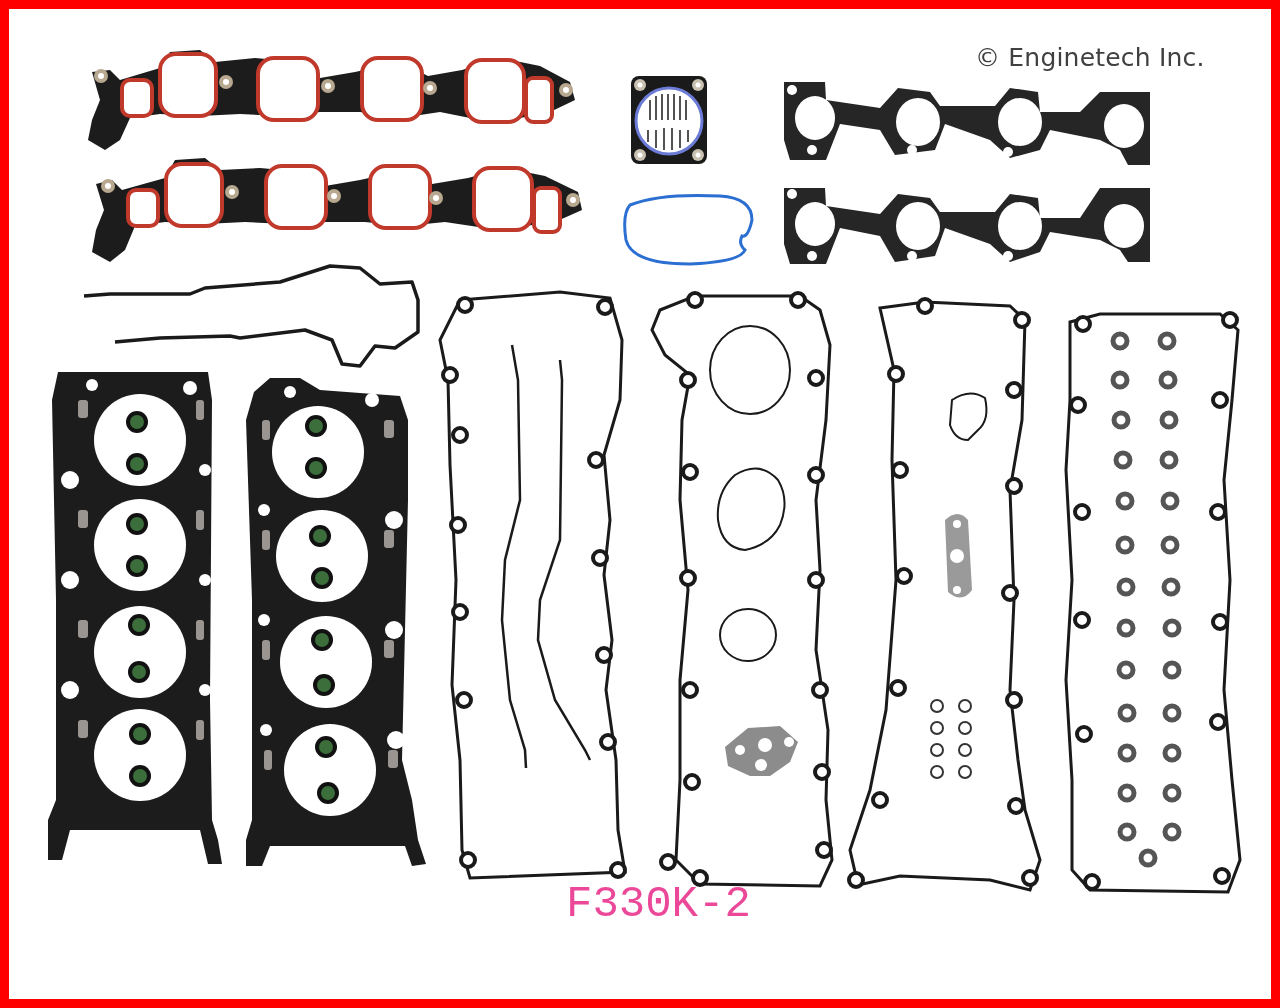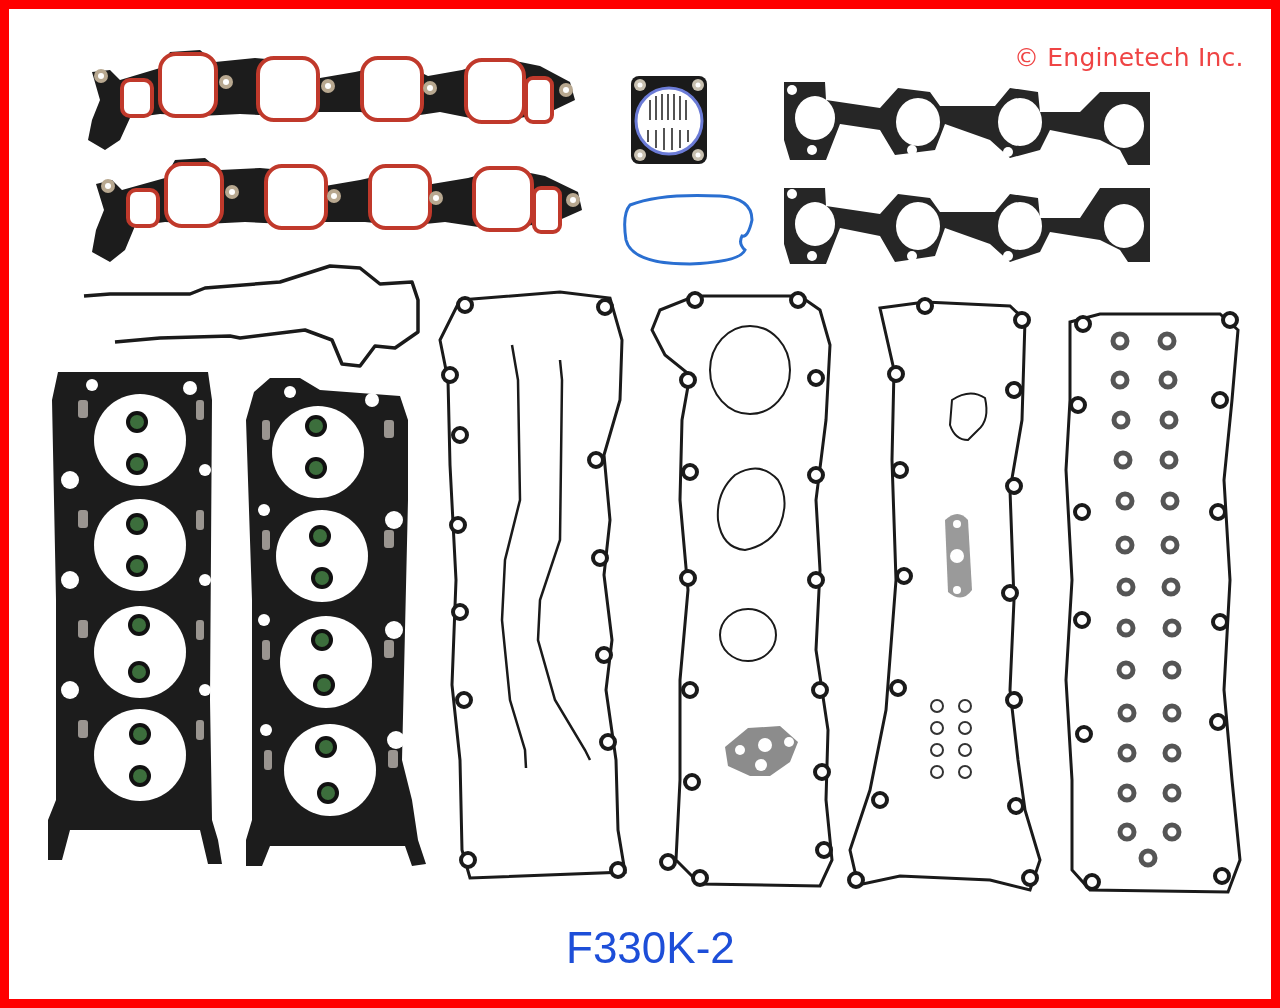--- a/index.html
+++ b/index.html
@@ -1,19 +1,19 @@
 <!DOCTYPE html>
 <html><head>
 <meta charset="utf-8">
 <style>
   html,body{margin:0;padding:0;}
   body{width:1280px;height:1008px;position:relative;overflow:hidden;background:#ff0000;font-family:"DejaVu Sans",sans-serif;}
   .frame{position:absolute;left:9px;top:9px;width:1262px;height:990px;background:#ffffff;overflow:hidden;}
-  .copyright{position:absolute;left:966px;top:34px;font-size:25px;color:#ef4444;letter-spacing:0.2px;white-space:nowrap;margin-left:39px;}
-  .part-number{position:absolute;left:557px;top:914px;font-family:Liberation Sans, sans-serif;font-size:44px;color:#1d4ed8;white-space:nowrap;}
+  .copyright{position:absolute;left:966px;top:34px;font-size:25px;color:#404040;letter-spacing:0.2px;white-space:nowrap;}
+  .part-number{position:absolute;left:557px;top:870px;font-family:Liberation Mono, monospace;font-size:44px;color:#ec4899;white-space:nowrap;}
   svg.art{position:absolute;left:-9px;top:-9px;}
 </style>
 </head>
 <body>
 
 <div class="frame">
   <div class="copyright">© Enginetech Inc.</div>
   <div class="part-number">F330K-2</div>
 
   <svg class="art" width="1280" height="1008" viewBox="0 0 1280 1008">

